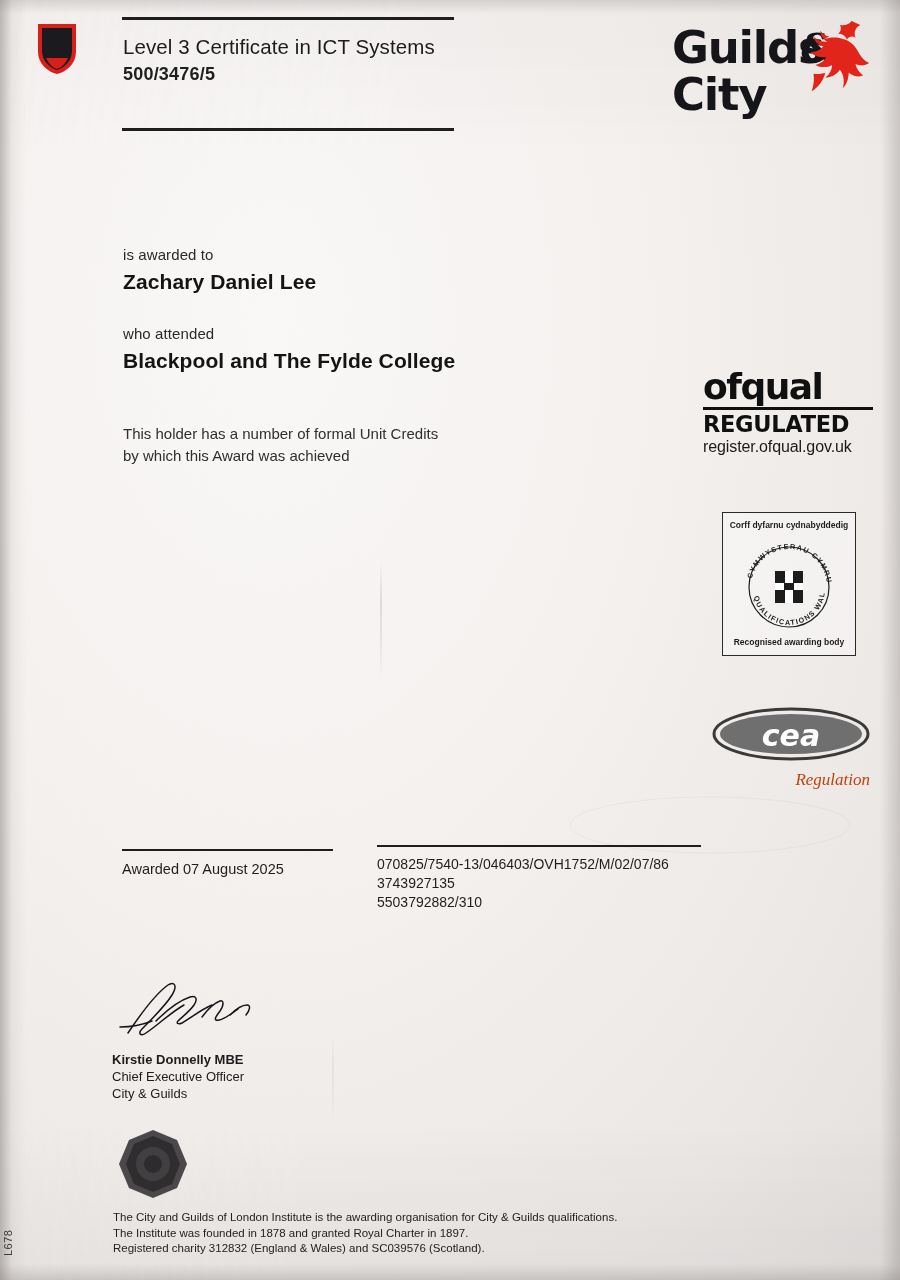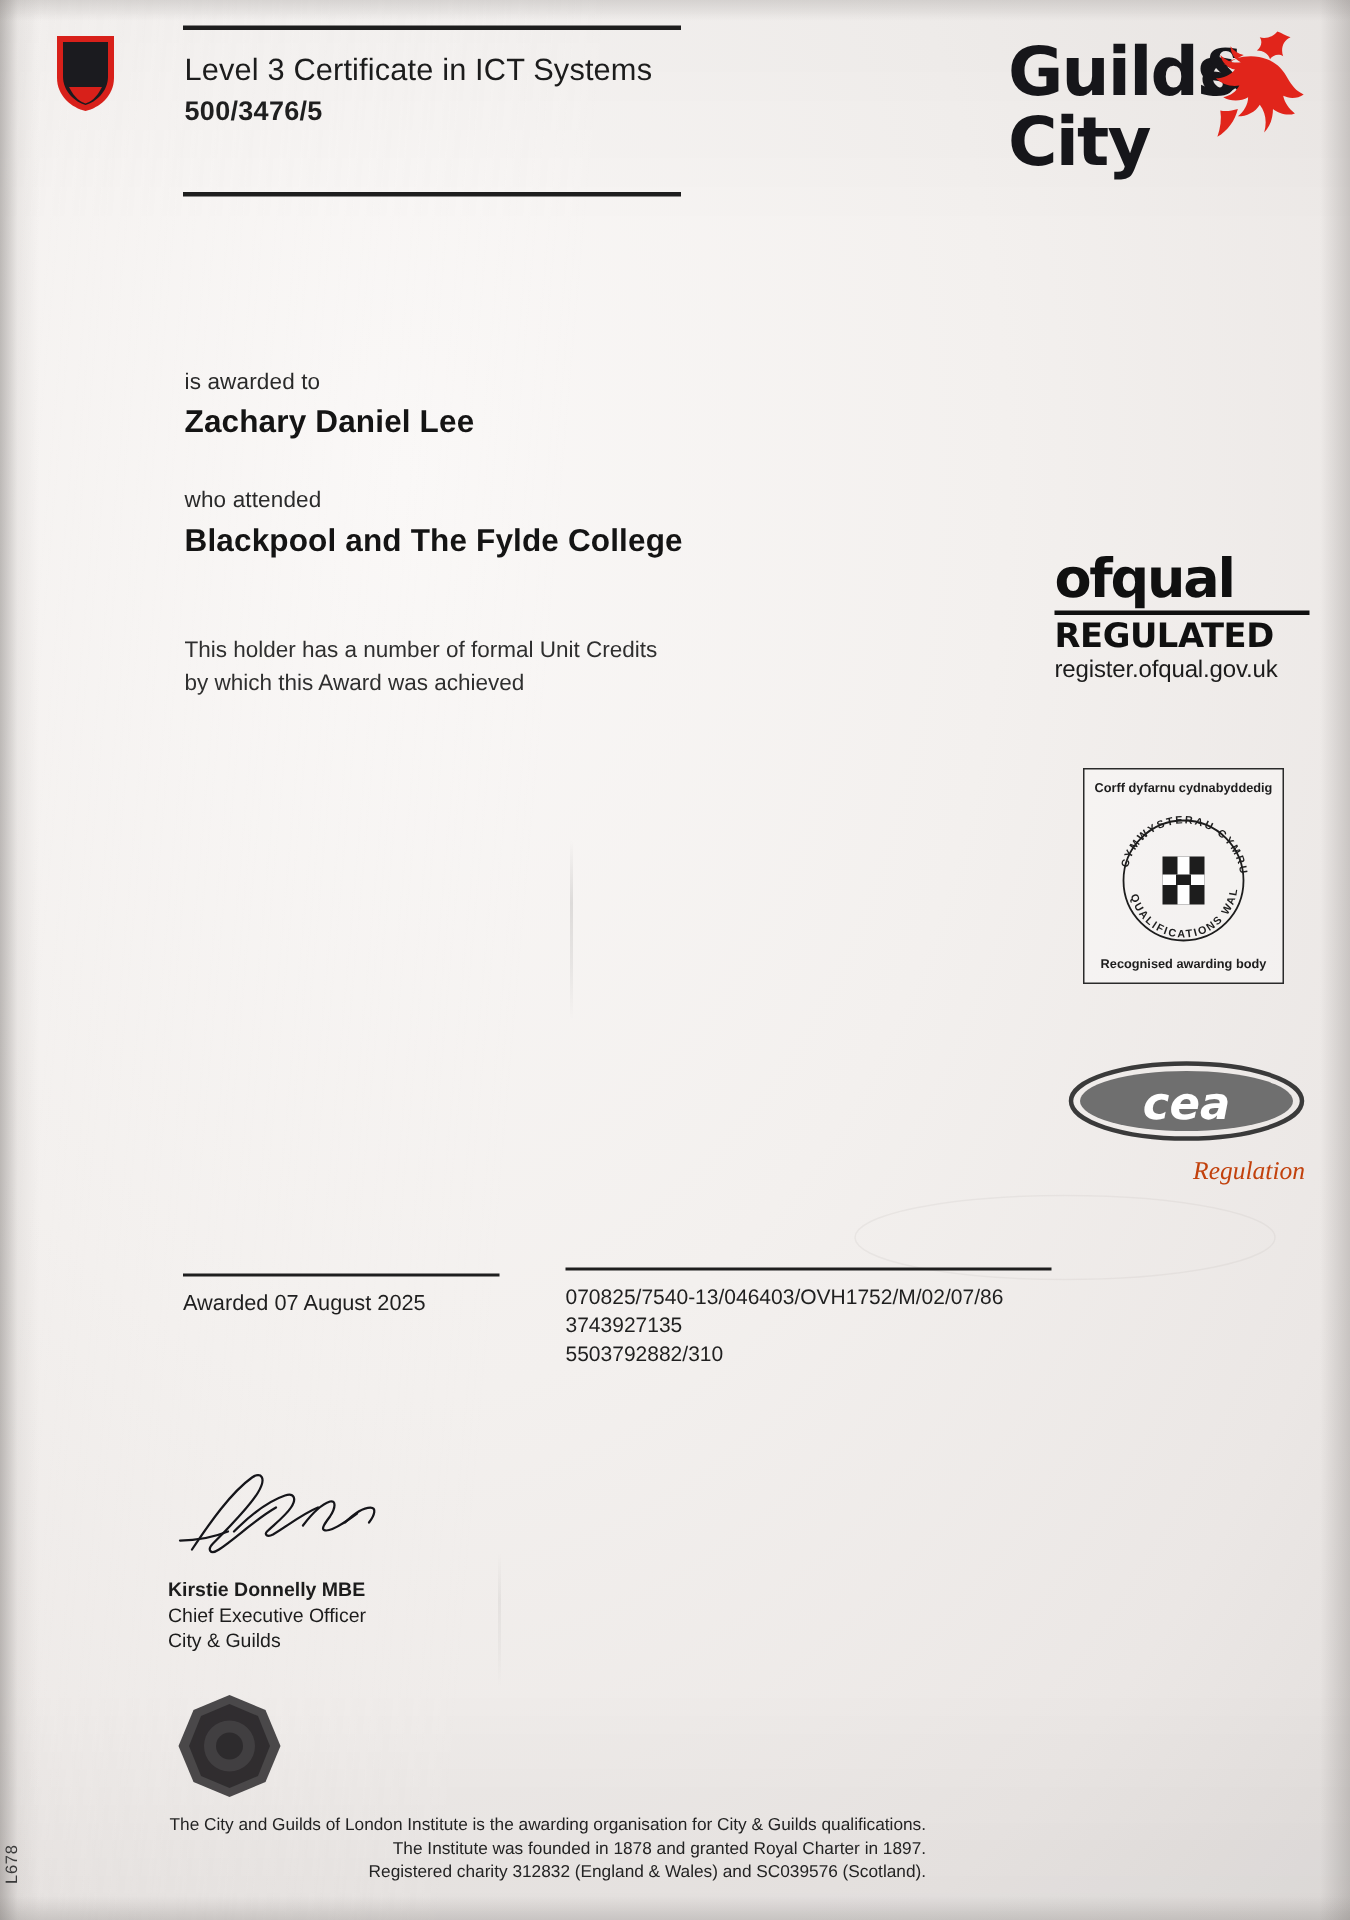--- a/index.html
+++ b/index.html
@@ -293,21 +293,20 @@
   }
 
   
   .footer {
     position: absolute;
     left: 113px;
     top: 1210px;
     font-size: 11.5px;
     line-height: 15.5px;
     color: #232323;
-    text-align: right;
   }
   .side-code {
     position: absolute;
     left: 14px;
     bottom: 24px;
     font-size: 11px;
     color: #3a3a3a;
     transform: rotate(-90deg);
     transform-origin: left bottom;
     letter-spacing: .5px;

